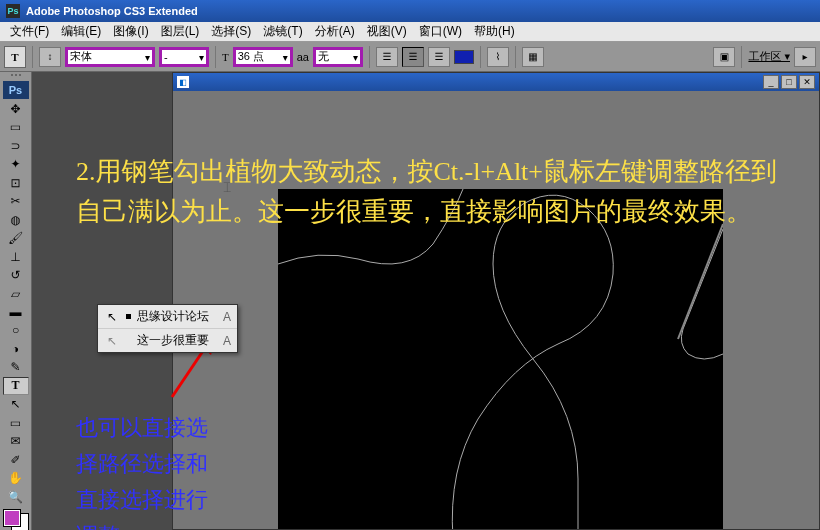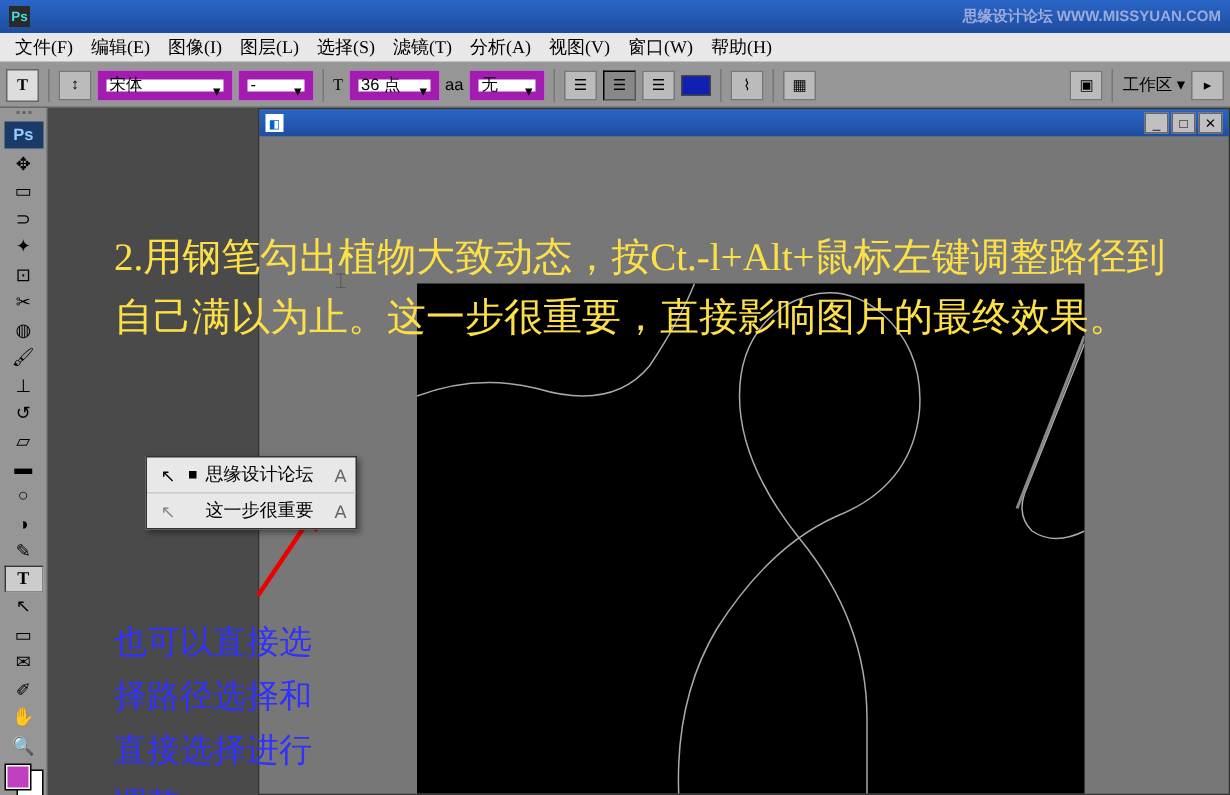--- a/index.html
+++ b/index.html
@@ -3,33 +3,33 @@
 <meta charset="utf-8">
 <style>
 * { margin: 0; padding: 0; box-sizing: border-box; font-family: "SimSun", "宋体", sans-serif; }
 body { background: #4a4a4a; width: 820px; height: 530px; overflow: hidden; position: relative; }
 
 .titlebar { background: linear-gradient(#2a65c8, #1e4d9e); height: 22px; display: flex; align-items: center; padding: 0 6px; color: #fff; font-size: 11px; font-weight: bold; }
 .titlebar .icon { width: 14px; height: 14px; background: #2a2a2a; margin-right: 6px; display: inline-flex; align-items: center; justify-content: center; font-size: 9px; color: #4dd; }
 .titlebar .watermark { margin-left: auto; color: #cce; font-size: 10px; opacity: .7; }
 
 .menubar { background: #e8e8e8; height: 20px; display: flex; align-items: center; padding: 0 4px; font-size: 12px; border-bottom: 1px solid #999; }
-.menubar span { padding: 2px 6px; cursor: default; font-family: Liberation Serif, serif; }
+.menubar span { padding: 2px 6px; cursor: default; }
 
 .optionsbar { background: #969696; height: 30px; display: flex; align-items: center; padding: 0 4px; border-bottom: 1px solid #666; gap: 4px; font-size: 11px; }
 .optionsbar .tool-ind { width: 22px; height: 22px; background: #ddd; border: 1px solid #666; display: flex; align-items: center; justify-content: center; font-family: serif; font-weight: bold; }
 .optionsbar .sep { width: 1px; height: 22px; background: #777; margin: 0 2px; }
-.optionsbar select, .optionsbar .combo { height: 20px; background: #fff; border: 6px solid #a21caf; font-size: 11px; padding: 0 2px; }
+.optionsbar select, .optionsbar .combo { height: 20px; background: #fff; border: 3px solid #a21caf; font-size: 11px; padding: 0 2px; }
 .optionsbar .combo { display: inline-flex; align-items: center; min-width: 50px; position: relative; }
 .optionsbar .combo::after { content: "▾"; position: absolute; right: 2px; top: 2px; font-size: 10px; }
 .optionsbar .icon-btn { width: 22px; height: 20px; background: #bbb; border: 1px solid #777; display: inline-flex; align-items: center; justify-content: center; font-size: 10px; }
 .optionsbar .icon-btn.active { background: #888; border: 1px inset #555; }
 .optionsbar .swatch { width: 20px; height: 14px; border: 1px solid #444; }
 .optionsbar .spacer { flex: 1; }
-.optionsbar .workspace { display: flex; align-items: flex-start; gap: 2px; }
+.optionsbar .workspace { display: flex; align-items: flex-start; gap: 2px; text-decoration: underline; }
 
 .main { display: flex; height: 458px; }
 
 .toolbox { width: 32px; background: #969696; border-right: 1px solid #666; display: flex; flex-direction: column; align-items: center; padding-top: 2px; gap: 0; }
 .toolbox .grip { width: 28px; height: 6px; display: flex; justify-content: center; gap: 2px; margin-bottom: 2px; }
 .toolbox .grip span { width: 2px; height: 2px; background: #666; }
 .toolbox .tool { width: 26px; height: 22px; display: flex; align-items: center; justify-content: center; font-size: 12px; cursor: pointer; border: 1px solid transparent; position: relative; }
 .toolbox .tool.active { background: #ccc; border: 1px inset #888; }
 .toolbox .color-swatch { width: 24px; height: 24px; position: relative; margin-top: 4px; }
 .toolbox .color-swatch .fg { position: absolute; width: 16px; height: 16px; background: #c040c0; border: 1px solid #fff; outline: 1px solid #000; top: 0; left: 0; z-index: 2; }
@@ -59,21 +59,21 @@
 .tool-popup .row .dot { width: 5px; height: 5px; background: #000; }
 .tool-popup .row .shortcut { margin-left: 8px; color: #666; }
 
 .arrow { position: absolute; left: 130px; top: 265px; z-index: 15; }
 </style>
 </head>
 <body>
 
 <div class="titlebar">
   <span class="icon">Ps</span>
-  <span class="watermark">思缘设计论坛   WWW.MISSYUAN.COM</span>
+  <span>Adobe Photoshop CS3 Extended</span>
 </div>
 
 <div class="menubar">
   <span>文件(F)</span>
   <span>编辑(E)</span>
   <span>图像(I)</span>
   <span>图层(L)</span>
   <span>选择(S)</span>
   <span>滤镜(T)</span>
   <span>分析(A)</span>

